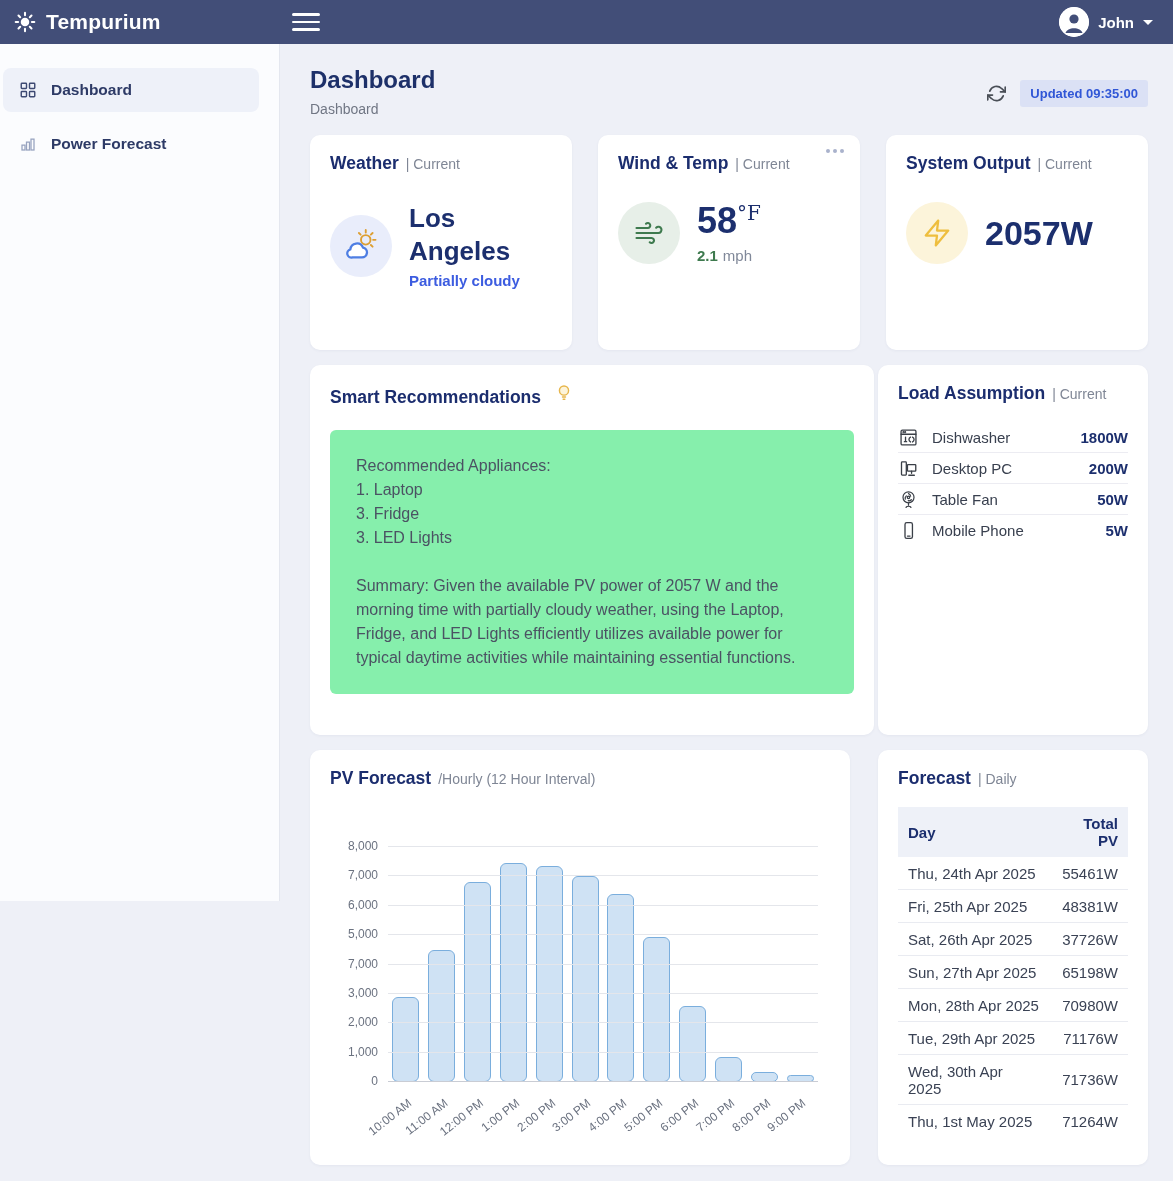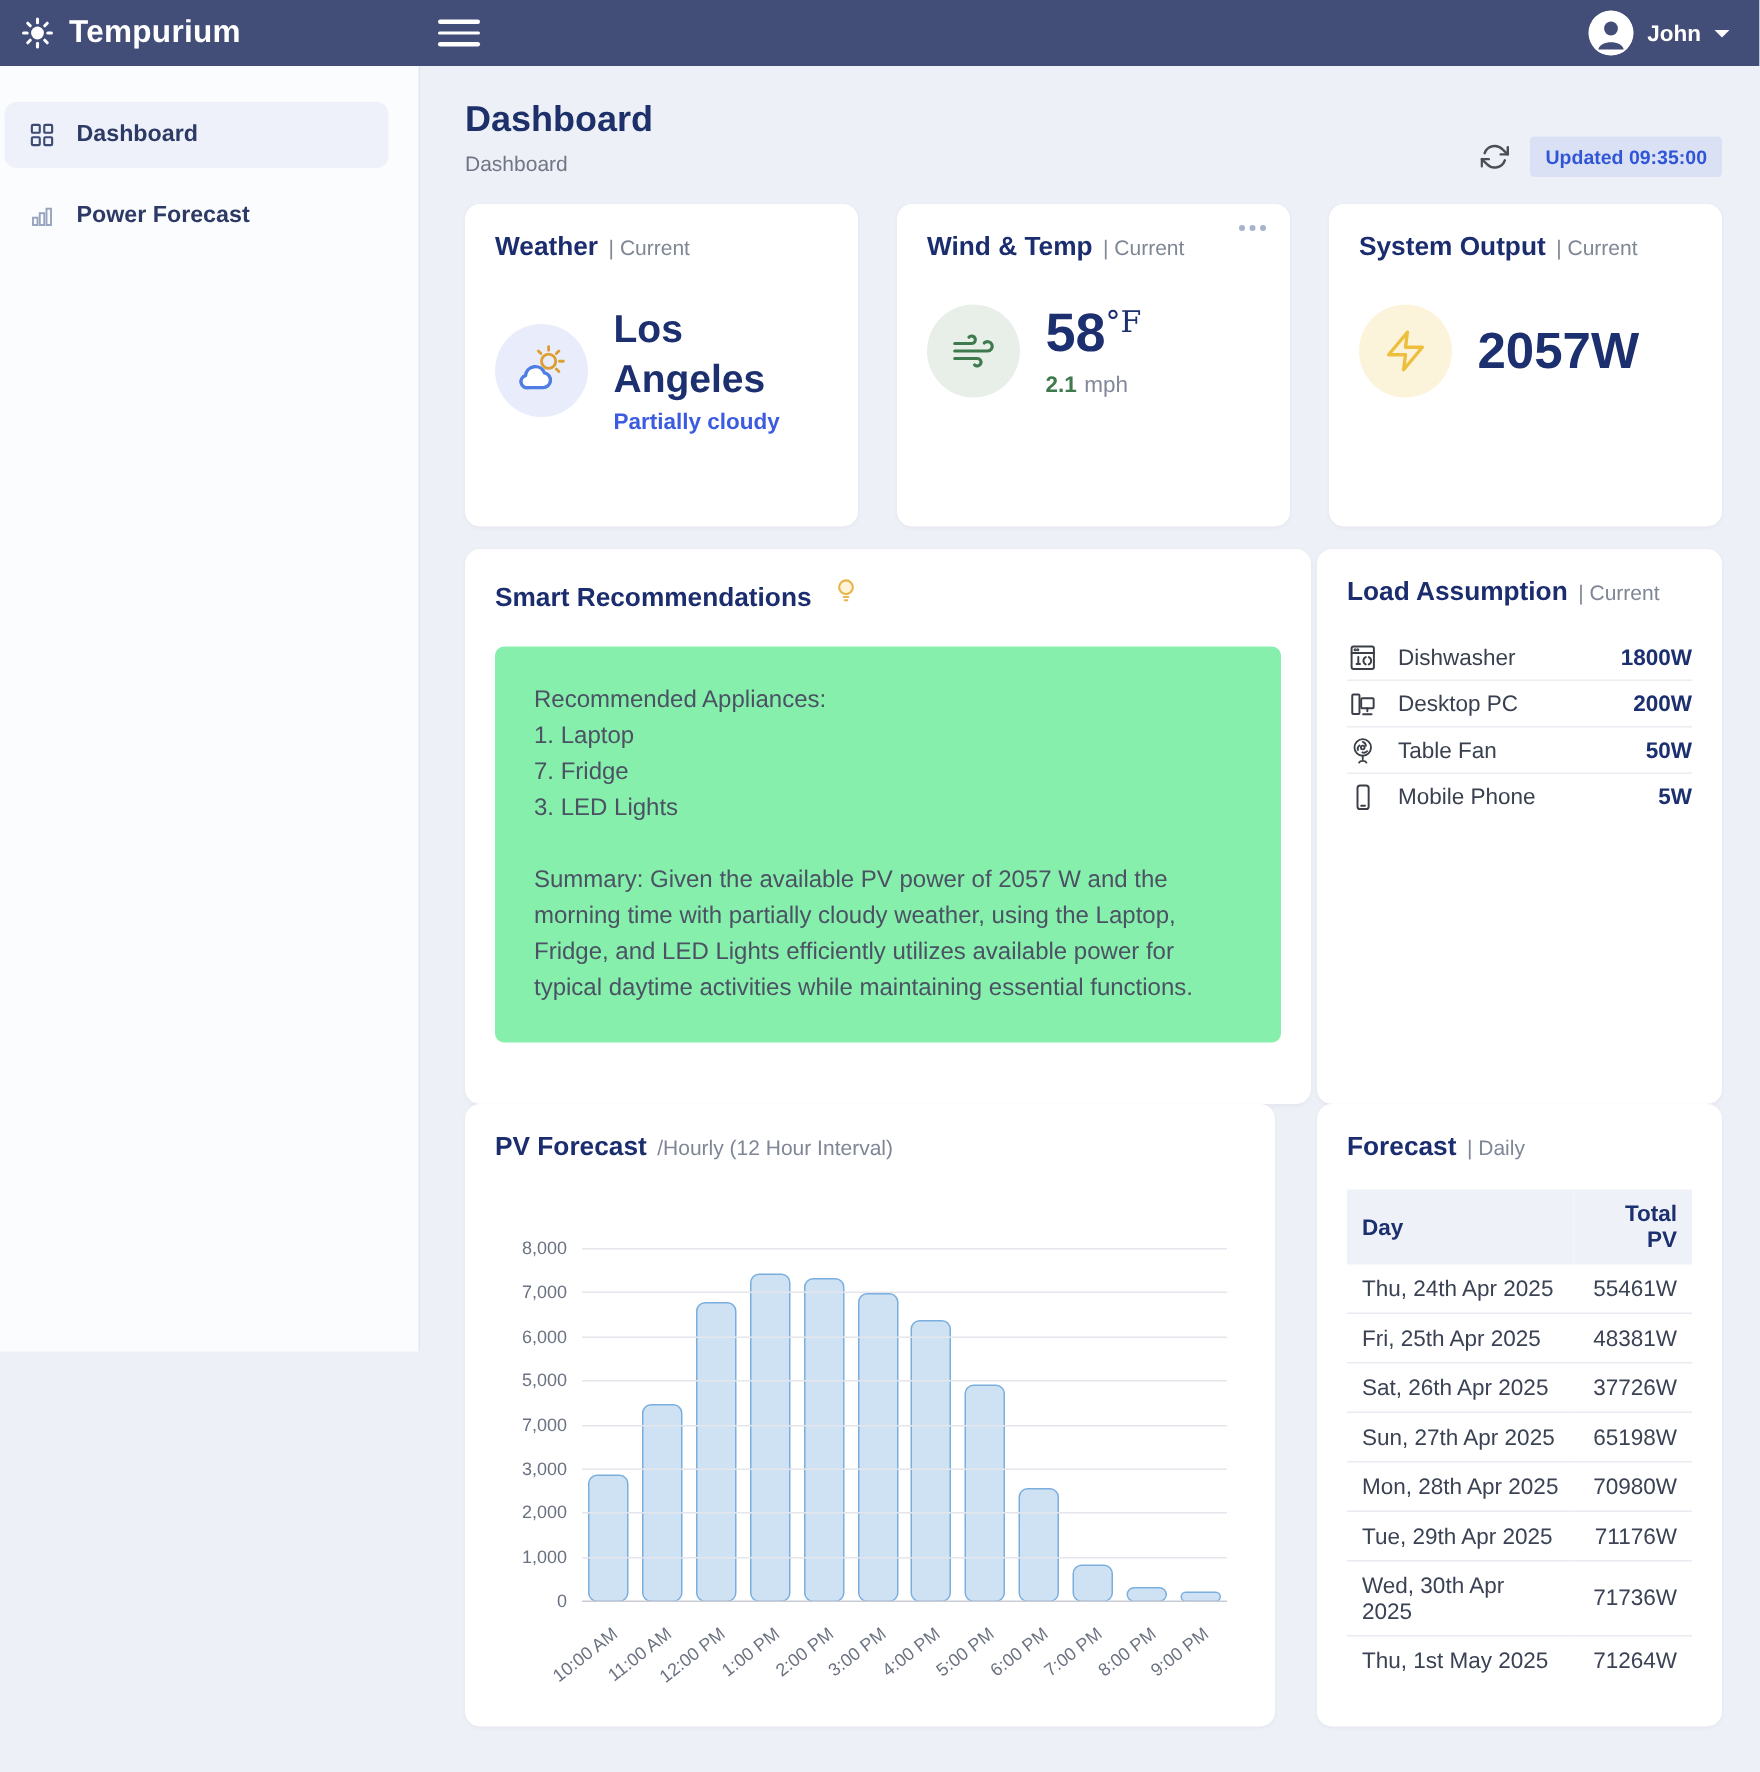--- a/index.html
+++ b/index.html
@@ -22,27 +22,27 @@
   .shell { display:flex; height:857px; }
   .sidebar { flex:0 0 280px; background:#fbfcfe; border-right:1px solid #e4e7ef; padding-top:24px; }
   .side-item { display:flex; align-items:center; gap:14px; padding:13px 16px; margin:0 20px 10px 3px; border-radius:8px; font-size:15.5px; font-weight:600; color:#2d3a66; cursor:pointer; }
   .side-item.active { background:#eef1f9; }
   .main { flex:1; padding:22px 25px 0 30px; }
 
   
   .page-header { display:flex; justify-content:space-between; align-items:flex-start; margin-bottom:18px; }
   .page-title { font-size:24px; font-weight:700; color:#1d3069; }
   .breadcrumb { font-size:14px; color:#707684; margin-top:7px; }
-  .updated-wrap { display:flex; align-items:center; gap:14px; margin-top:25px;text-align:right; }
+  .updated-wrap { display:flex; align-items:center; gap:14px; margin-top:14px;text-align:right; }
   .updated-badge { background:#dbe1f5; color:#3056d6; font-size:13px; font-weight:700; padding:6px 10px; border-radius:3px; }
 
   
   .row1 { display:grid; grid-template-columns:repeat(3,1fr); gap:26px; }
   .row2 { display:grid; grid-template-columns:1fr 270px; gap:4px; margin-top:15px; }
-  .row3 { display:grid; grid-template-columns:1fr 270px; gap:28px; }
+  .row3 { display:grid; grid-template-columns:1fr 270px; gap:28px; margin-top:15px; }
   .card { background:#fff; border-radius:10px; padding:18px 20px; box-shadow:0 1px 3px rgba(40,50,90,.05); position:relative; }
   .row1 .card { height:215px; }
   .row2 .card { height:370px; }
   .row3 .card { height:415px; }
   .card-head { display:flex; align-items:baseline; gap:7px; }
   .card-title { font-size:17.5px; font-weight:700; color:#1b2d6e; }
   .card-sub { font-size:14px; color:#7f8695; }
   .menu-dots { position:absolute; top:14px; right:16px; display:flex; gap:3px; cursor:pointer; background:none; border:none; }
   .menu-dots i { width:4px; height:4px; border-radius:50%; background:#a9b2cc; display:block; }
 
@@ -255,21 +255,21 @@
           <span style="margin-left:6px">
             <svg width="20" height="20" viewBox="0 0 24 24" fill="none" stroke="#e7b64b" stroke-width="1.7" stroke-linecap="round">
               <circle cx="12" cy="9" r="5.5" fill="#fdf4da"></circle>
               <path d="M10.2 16.8h3.6M11 19.4h2"></path>
             </svg>
           </span>
         </div>
         <div class="rec-box">
           <p class="line">Recommended Appliances:</p>
           <p class="line">1. Laptop</p>
-          <p class="line">7. Fridge</p>
+          <p class="line">3. Fridge</p>
           <p class="line">3. LED Lights</p>
           <p class="rec-summary">Summary: Given the available PV power of 2057 W and the morning time with partially cloudy weather, using the Laptop, Fridge, and LED Lights efficiently utilizes available power for typical daytime activities while maintaining essential functions.</p>
         </div>
       </section>
 
       <section class="card">
         <div class="card-head">
           <span class="card-title">Load Assumption</span>
           <span class="card-sub">| Current</span>
         </div>

